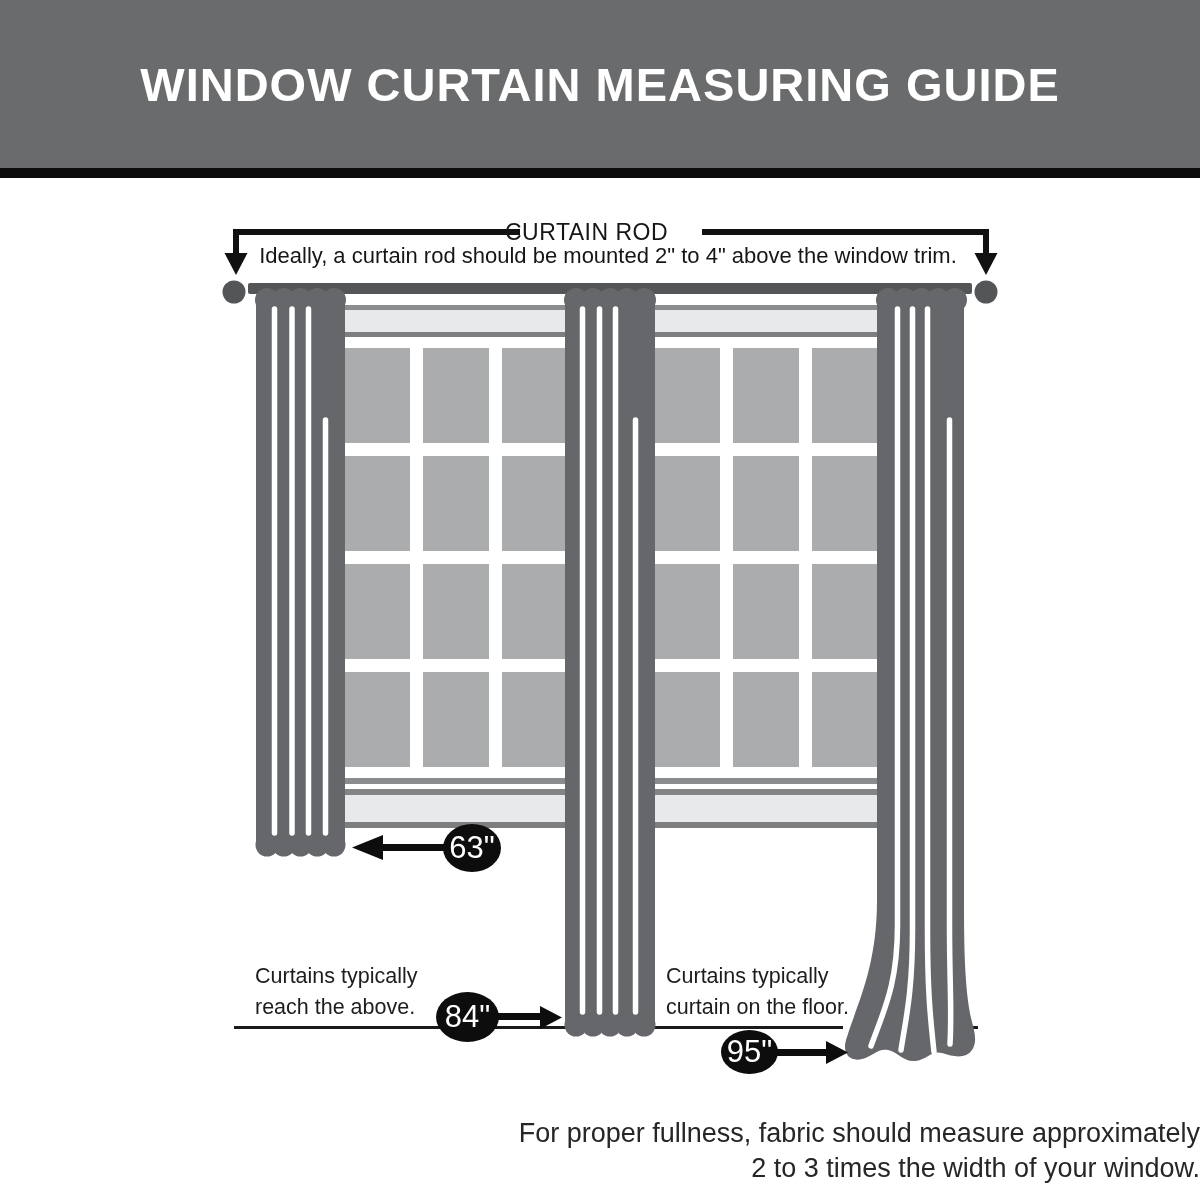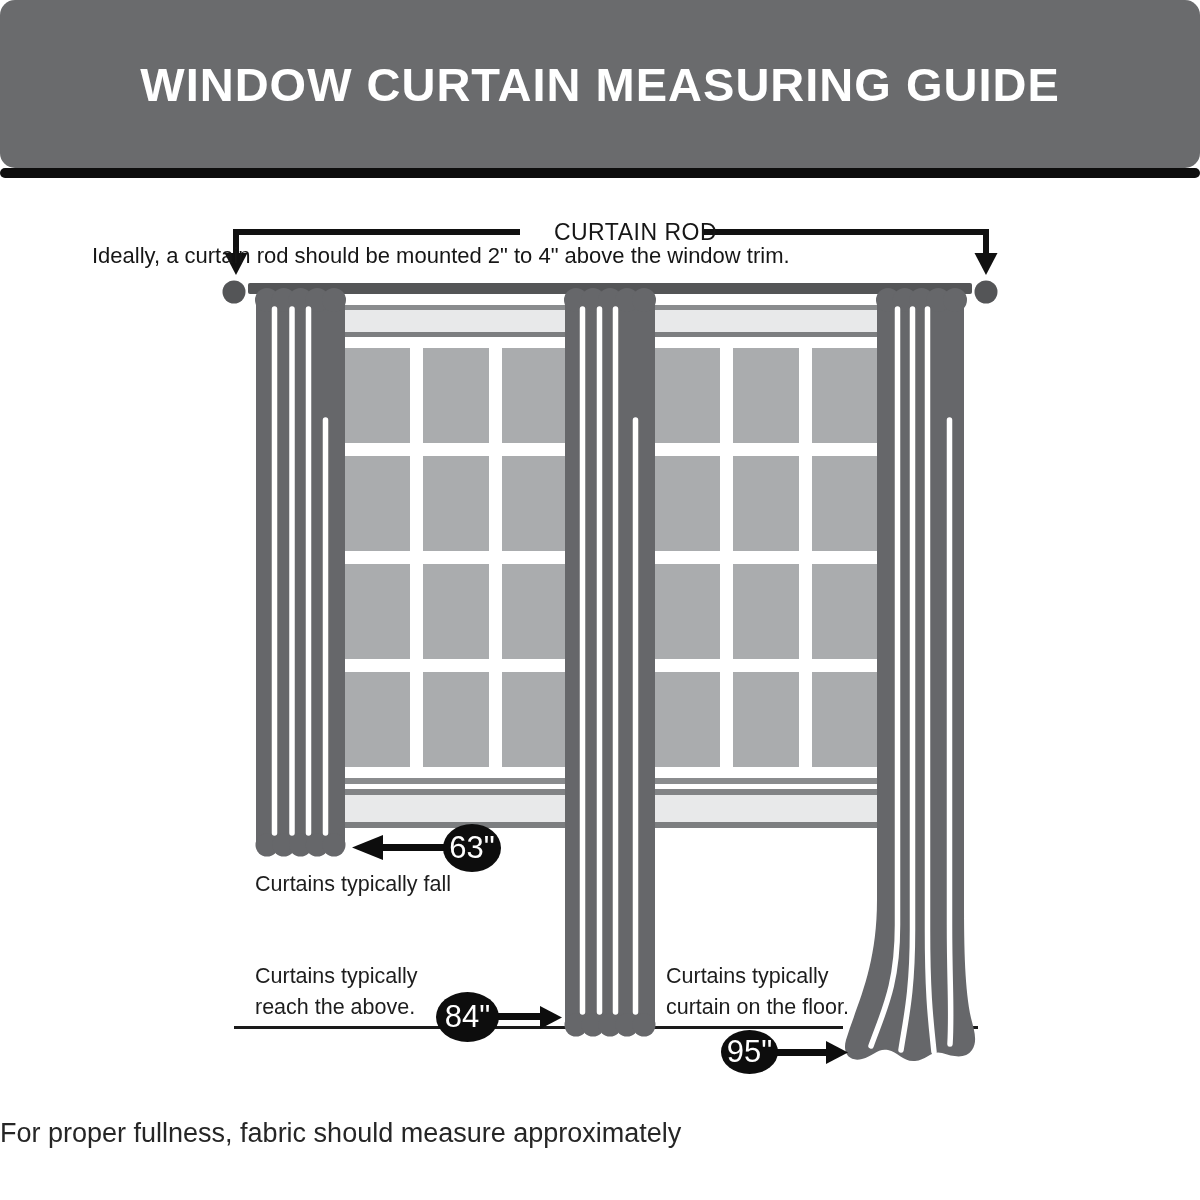--- a/index.html
+++ b/index.html
@@ -1,29 +1,29 @@
 <!DOCTYPE html>
 <html><head>
 <meta charset="utf-8">
 <style>
   html,body{margin:0;padding:0;background:#ffffff;}
   body{width:1200px;height:1200px;position:relative;overflow:hidden;
        font-family:"Liberation Sans",sans-serif;}
-  .abs{position:absolute;border-radius:15px;}
+  .abs{position:absolute;}
 
   
   .banner{left:0;top:0;width:1200px;height:168px;background:#6a6b6d;
           display:flex;align-items:center;justify-content:center;}
   .banner-title{color:#ffffff;font-weight:700;font-size:47px;letter-spacing:1px;white-space:nowrap;}
   .banner-rule{left:0;top:168px;width:1200px;height:10px;background:#0d0d0d;}
 
   
-  .rod-label{left:505px;top:219px;width:212px;text-align:right;
+  .rod-label{left:505px;top:219px;width:212px;text-align:left;
              font-size:23px;letter-spacing:.5px;color:#161616;white-space:nowrap;}
-  .rod-note{left:92px;top:243px;width:1032px;
+  .rod-note{left:92px;top:243px;width:1032px;text-align:center;
             font-size:22px;color:#161616;white-space:nowrap;}
 
   
   .window-section{position:absolute;top:305px;width:222px;height:523px;}
   #win-left{left:345px;} #win-right{left:655px;}
   .band{position:absolute;left:0;width:222px;}
   .trim-line1{top:0;height:5px;background:#8a8c8e;}
   .trim-band {top:5px;height:22px;background:#e8e9ea;}
   .trim-line2{top:27px;height:5px;background:#7c7e80;}
   .panes{position:absolute;left:0;top:43px;width:222px;height:419px;
@@ -46,21 +46,21 @@
   #oval-84{left:436px;top:992px;width:63px;height:50px;}
   #oval-95{left:721px;top:1030px;width:57px;height:44px;}
 
   
   .caption{position:absolute;font-size:21.5px;line-height:31px;color:#1d1d1d;white-space:nowrap;}
   #cap-sill{left:255px;top:869px;}
   #cap-floor{left:255px;top:961px;}
   #cap-puddle{left:666px;top:961px;}
 
   
-  .footer-note{left:0;top:1116px;width:1200px;text-align:left;
+  .footer-note{left:0;top:1116px;width:1200px;text-align:right;
                font-size:27px;line-height:35px;color:#262626;}
 </style>
 </head>
 <body>
 
 <header class="abs banner">
   <div class="banner-title">WINDOW CURTAIN MEASURING GUIDE</div>
 </header>
 <div class="abs banner-rule"></div>
 
@@ -198,26 +198,26 @@
 </svg>
 
 <div class="abs rod-label">CURTAIN ROD</div>
 <div class="abs rod-note">Ideally, a curtain rod should be mounted 2" to 4" above the window trim.</div>
 
 <div class="m-oval" id="oval-63">63"</div>
 <div class="m-oval" id="oval-84">84"</div>
 <div class="m-oval" id="oval-95">95"</div>
 
 <div class="caption" id="cap-sill">
-  <div>Curtains typically fall</div>
 </div>
 <div class="caption" id="cap-floor">
   <div>Curtains typically</div>
   <div>reach the above.</div>
 </div>
 <div class="caption" id="cap-puddle">
   <div>Curtains typically</div>
   <div>curtain on the floor.</div>
 </div>
 
 <div class="abs footer-note">
   <div>For proper fullness, fabric should measure approximately</div>
+  <div>2 to 3 times the width of your window.</div>
 </div>
 
 </body></html>

